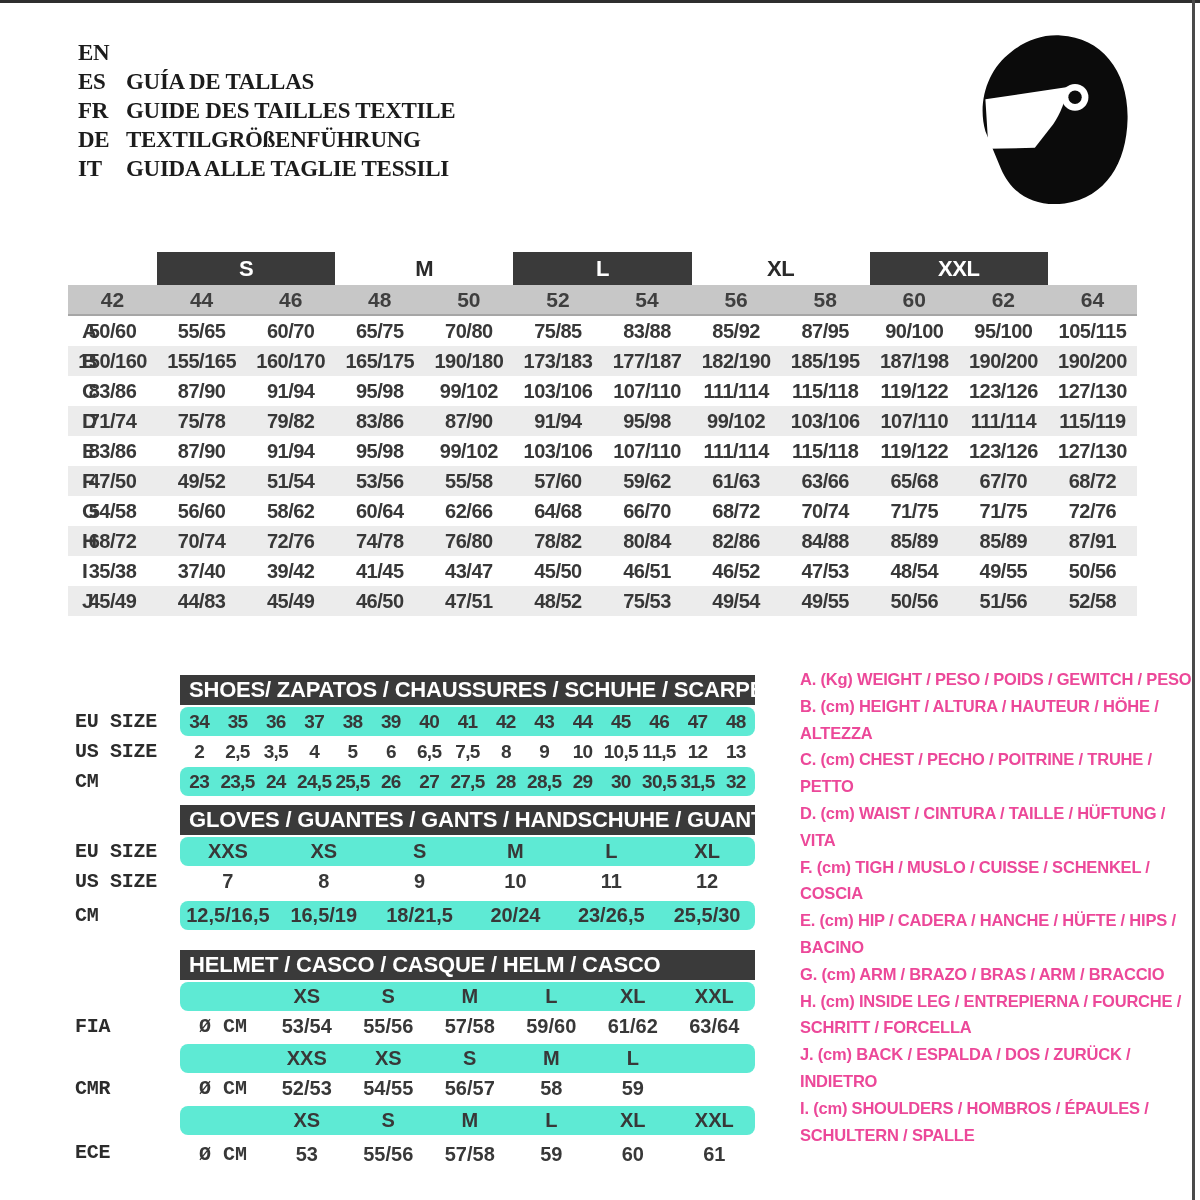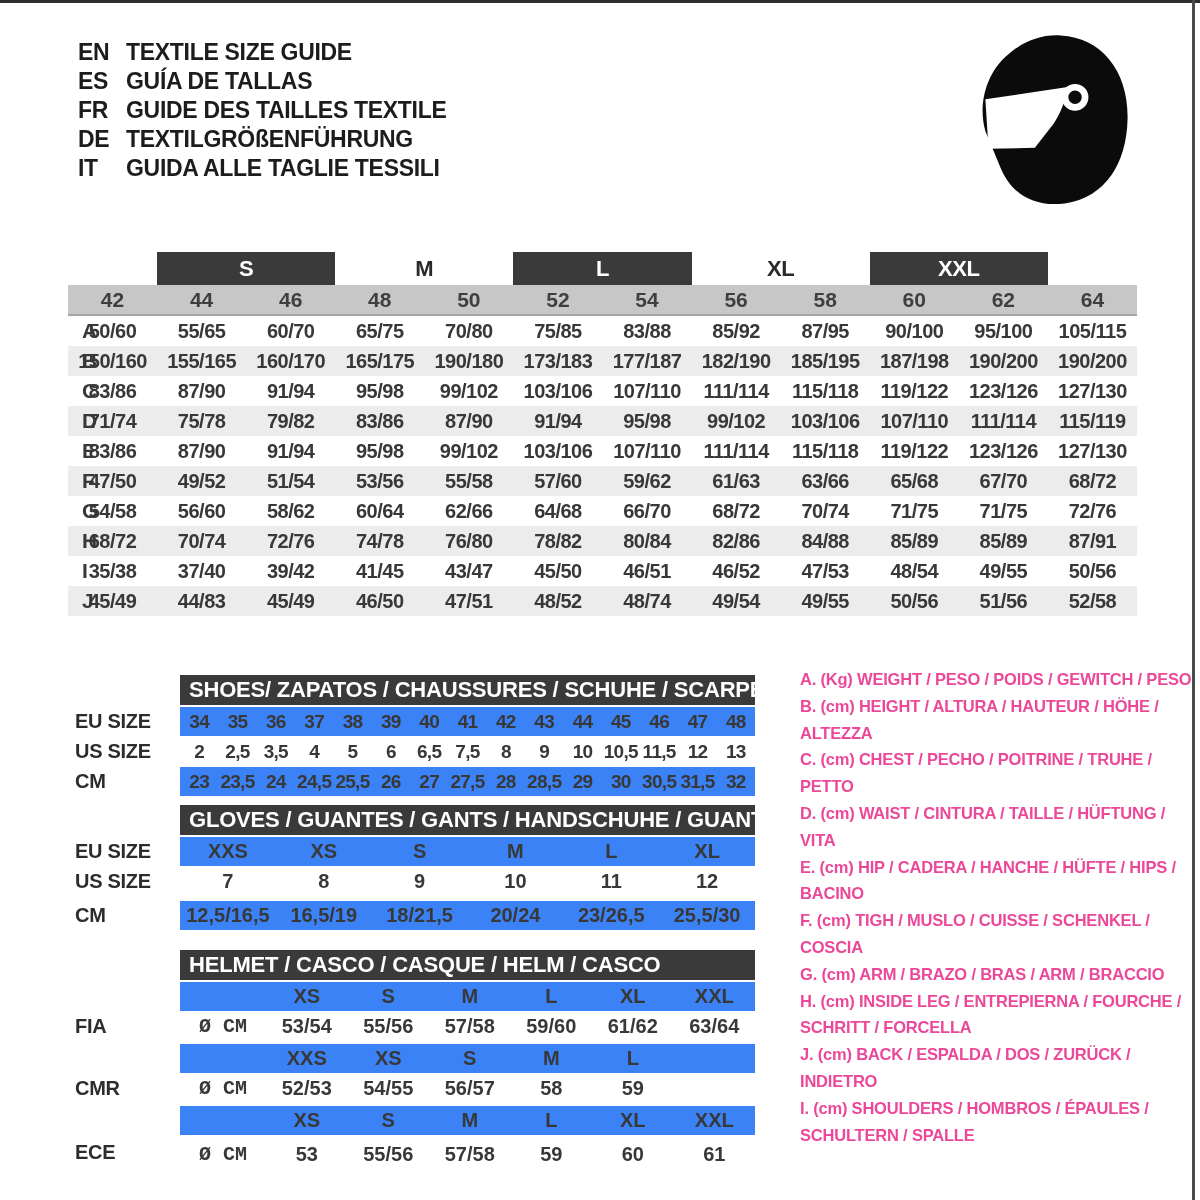--- a/index.html
+++ b/index.html
@@ -9,43 +9,43 @@
   }
   .abs{position:absolute;}
   .cell{display:flex;align-items:center;justify-content:center;white-space:nowrap;}
 
   
   .top-border{left:0;top:0;width:1200px;height:3px;background:#2f2f2f;}
   .right-border{left:1192px;top:0;width:3px;height:1200px;background:#4a4a4a;}
 
   
   .langs{left:78px;top:38px;}
-  .lang-row{display:flex;height:29px;align-items:center;font-size:23px;color:#1c1c1c;letter-spacing:-0.3px;}
+  .lang-row{display:flex;height:29px;align-items:center;font-size:23px;color:#1c1c1c;letter-spacing:-0.3px;font-family:Liberation Serif, serif;}
   .lang-code{width:48px;flex:none;}
 
   
   .helmet-icon{left:972px;top:32px;width:170px;height:178px;}
 
   
   .sizegroups{left:68px;top:252px;width:1069px;height:33px;display:grid;grid-template-columns:repeat(12,1fr);}
   .sgroup{display:flex;align-items:center;justify-content:center;font-size:22px;color:#2a2a2a;letter-spacing:-0.3px;}
   .sgroup.boxed{background:#3a3a3a;color:#ffffff;}
   .numrow{left:68px;top:285px;width:1069px;height:29px;background:#c7c7c7;border-bottom:2px solid #a6a6a6;
           display:grid;grid-template-columns:repeat(12,1fr);font-size:21px;color:#3f3f3f;}
   .mrows{left:68px;top:316px;width:1069px;}
   .trow{position:relative;height:30px;display:grid;grid-template-columns:repeat(12,1fr);font-size:20px;}
   .trow.stripe{background:#ececec;}
   .trow .cell{letter-spacing:-0.5px;}
   .rlabel{position:absolute;left:14px;top:0;height:30px;display:flex;align-items:center;font-size:21px;}
 
   
   .bar{left:180px;width:575px;height:30px;background:#3a3a3a;color:#ffffff;display:flex;align-items:center;
        padding-left:9px;box-sizing:border-box;font-size:22px;letter-spacing:-0.2px;white-space:nowrap;}
-  .sec-label{left:75px;height:29px;display:flex;align-items:center;font-size:20px;letter-spacing:-0.3px;color:#2c2c2c;}
-  .gray{background:#3b82f6;}
+  .sec-label{left:75px;height:29px;display:flex;align-items:center;font-size:20px;letter-spacing:-0.3px;color:#2c2c2c;font-family:Liberation Mono, monospace;}
+  .gray{background:#5eead4;border-radius:8px;}
 
   .shoe-row{left:180px;width:575px;height:29px;display:grid;grid-template-columns:repeat(15,1fr);font-size:19px;}
   .shoe-row .cell{letter-spacing:-0.7px;}
 
   .glove-row{left:180px;width:575px;height:29px;display:grid;grid-template-columns:repeat(6,1fr);font-size:20px;}
 
   .helm-row{left:180px;width:575px;height:29px;display:grid;grid-template-columns:86px repeat(6,1fr);font-size:20px;}
   .helm-row .hspacer{display:flex;align-items:center;justify-content:center;font-family:Liberation Mono, monospace;}
   .helm-row.tall{height:32px;}
 
@@ -55,21 +55,20 @@
 </style>
 </head>
 <body>
 
 <div class="abs top-border"></div>
 <div class="abs right-border"></div>
 
 <div class="abs langs">
     <div class="lang-row">
       <span class="lang-code">EN</span>
-      <span>TEXTILE SIZE GUIDE</span>
     </div>
     <div class="lang-row">
       <span class="lang-code">ES</span>
       <span>GUÍA DE TALLAS</span>
     </div>
     <div class="lang-row">
       <span class="lang-code">FR</span>
       <span>GUIDE DES TAILLES TEXTILE</span>
     </div>
     <div class="lang-row">
@@ -251,21 +250,21 @@
       <span class="cell">50/56</span>
     </div>
     <div class="trow stripe">
       <span class="rlabel">J</span>
       <span class="cell">45/49</span>
       <span class="cell">44/83</span>
       <span class="cell">45/49</span>
       <span class="cell">46/50</span>
       <span class="cell">47/51</span>
       <span class="cell">48/52</span>
-      <span class="cell">48/74</span>
+      <span class="cell">75/53</span>
       <span class="cell">49/54</span>
       <span class="cell">49/55</span>
       <span class="cell">50/56</span>
       <span class="cell">51/56</span>
       <span class="cell">52/58</span>
     </div>
   </div>
 
 <div class="abs bar" style="top:675px">SHOES/ ZAPATOS / CHAUSSURES / SCHUHE / SCARPE</div>
 <div class="abs sec-label" style="top:707px">EU SIZE</div>
@@ -382,19 +381,19 @@
 <div class="abs helm-row tall" style="top:1138px">
   <span class="hspacer">Ø CM</span>
   <span style="display:contents"><span class="cell">53</span><span class="cell">55/56</span><span class="cell">57/58</span><span class="cell">59</span><span class="cell">60</span><span class="cell">61</span></span>
 </div>
 
 <div class="abs legend">
     <div class="legend-item">A. (Kg) WEIGHT / PESO / POIDS / GEWITCH / PESO</div>
     <div class="legend-item">B. (cm) HEIGHT / ALTURA / HAUTEUR / HÖHE / ALTEZZA</div>
     <div class="legend-item">C. (cm) CHEST / PECHO / POITRINE / TRUHE / PETTO</div>
     <div class="legend-item">D. (cm) WAIST / CINTURA / TAILLE / HÜFTUNG / VITA</div>
+    <div class="legend-item">F. (cm) TIGH / MUSLO / CUISSE / SCHENKEL / COSCIA</div>
     <div class="legend-item">E. (cm) HIP / CADERA / HANCHE / HÜFTE / HIPS / BACINO</div>
-    <div class="legend-item">F. (cm) TIGH / MUSLO / CUISSE / SCHENKEL / COSCIA</div>
     <div class="legend-item">G. (cm) ARM / BRAZO / BRAS / ARM / BRACCIO</div>
     <div class="legend-item">H. (cm) INSIDE LEG / ENTREPIERNA / FOURCHE / SCHRITT / FORCELLA</div>
     <div class="legend-item">J. (cm) BACK / ESPALDA / DOS / ZURÜCK / INDIETRO</div>
     <div class="legend-item">I. (cm) SHOULDERS / HOMBROS / ÉPAULES / SCHULTERN / SPALLE</div>
   </div>
 
 </body></html>

